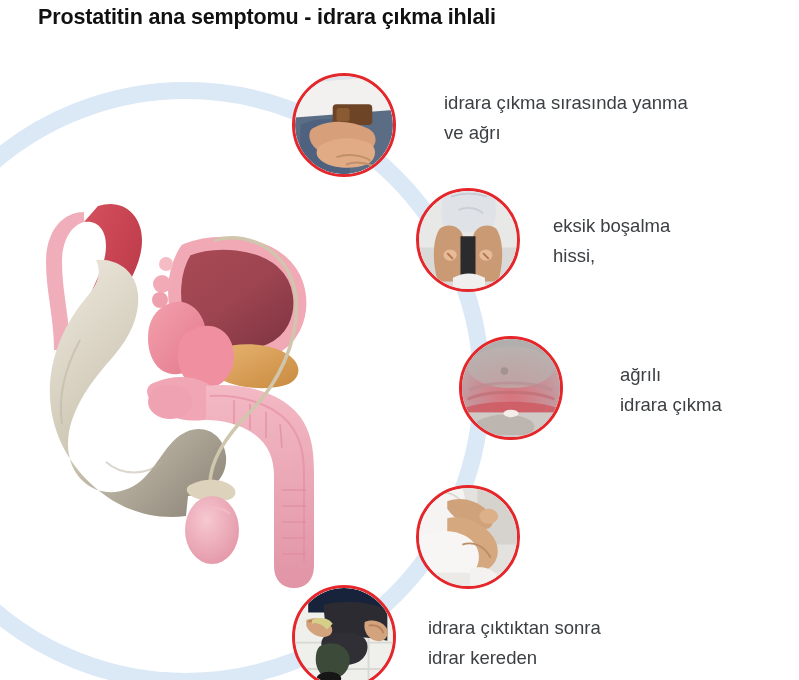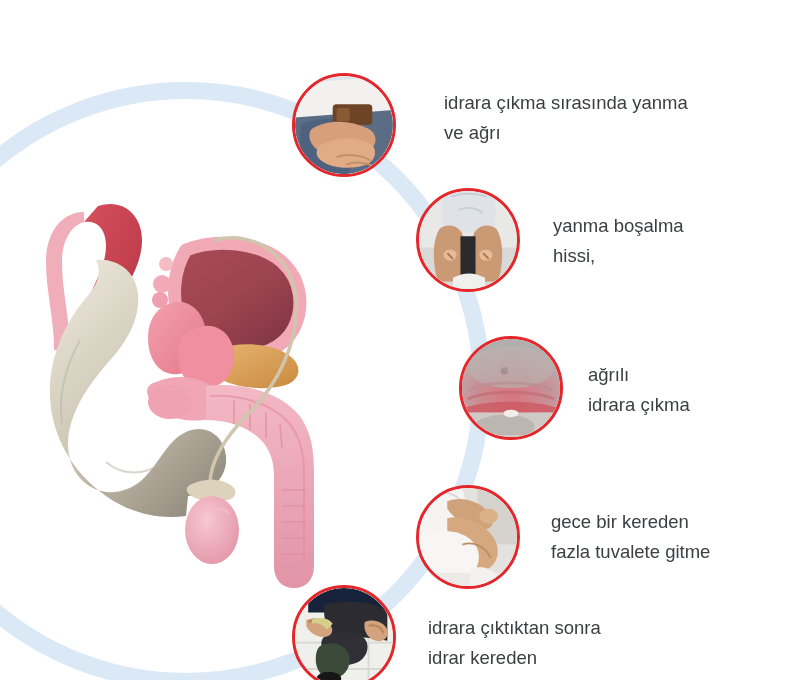--- a/index.html
+++ b/index.html
@@ -71,20 +71,21 @@
     line-height: 30px;
     color: #3c4043;
     white-space: pre-line;
   }
 </style>
 </head>
 <body>
 
 <div id="infographic">
 
+  <div class="title">Prostatitin ana semptomu - idrara çıkma ihlali</div>
 
   <div class="blue-ring"></div>
 
   <div class="anatomy">
     <svg viewBox="0 0 340 420" xmlns="http://www.w3.org/2000/svg">
       <defs>
         <linearGradient id="gBone" x1="0.2" y1="0" x2="0.9" y2="1">
           <stop offset="0" stop-color="#e9e4d8"></stop>
           <stop offset="0.45" stop-color="#cfc8b6"></stop>
           <stop offset="1" stop-color="#8e877a"></stop>
@@ -232,21 +233,21 @@
         <path d="M44 48 L60 48 L60 96 L44 96 Z" fill="#2b2b2d"></path>
         <ellipse cx="33" cy="68" rx="7" ry="6" fill="#e8bb98"></ellipse>
         <ellipse cx="71" cy="68" rx="7" ry="6" fill="#e8bb98"></ellipse>
         <path d="M30 66 L36 72" stroke="#b5724f" stroke-width="2"></path>
         <path d="M68 66 L74 72" stroke="#b5724f" stroke-width="2"></path>
         <path d="M36 92 C48 86 58 86 70 92 L70 104 L36 104 Z" fill="#f0f0ee"></path>
       </g>
     </svg>
   </div>
 
-  <div class="caption" style="left:553px; top:211px;">yanma boşalma
+  <div class="caption" style="left:553px; top:211px;">eksik boşalma
 hissi,</div>
 
   <div class="thumb" style="left:459px; top:336px; width:104px; height:104px;">
     <svg viewBox="0 0 104 104" xmlns="http://www.w3.org/2000/svg">
       <defs>
         <clipPath id="c3">
             <circle cx="52" cy="52" r="52"></circle>
           </clipPath>
         <radialGradient id="g3" cx="0.5" cy="0.62" r="0.62">
           <stop offset="0" stop-color="#d9737c"></stop>
@@ -263,21 +264,21 @@
         <path d="M8 54 C28 44 72 44 96 54" fill="none" stroke="#b88d91" stroke-width="3" opacity="0.7"></path>
         <path d="M6 64 C26 54 76 54 98 64" fill="none" stroke="#c06d74" stroke-width="3" opacity="0.7"></path>
         <path d="M0 74 C24 64 80 64 104 74 L104 78 L0 78 Z" fill="#cf5b63" opacity="0.85"></path>
         <path d="M0 78 L104 78 L104 104 L0 104 Z" fill="#cfcac6"></path>
         <path d="M18 86 C34 78 58 78 72 86 C80 91 78 100 66 102 L24 102 C14 99 12 90 18 86 Z" fill="#bdb6b0"></path>
         <ellipse cx="52" cy="79" rx="8" ry="4" fill="#f3eeea"></ellipse>
       </g>
     </svg>
   </div>
 
-  <div class="caption" style="left:588px; top:360px;">ağrılı
+  <div class="caption" style="left:620px; top:360px;">ağrılı
 idrara çıkma</div>
 
   <div class="thumb" style="left:416px; top:485px; width:104px; height:104px;">
     <svg viewBox="0 0 104 104" xmlns="http://www.w3.org/2000/svg">
       <defs>
         <clipPath id="c4">
             <circle cx="52" cy="52" r="52"></circle>
           </clipPath>
       </defs>
       <g clip-path="url(#c4)">
@@ -289,22 +290,20 @@
         <ellipse cx="74" cy="30" rx="10" ry="8" fill="#dcb089"></ellipse>
         <path d="M30 32 C48 28 70 38 80 54 C88 68 82 84 68 88 C52 92 36 82 30 66 Z" fill="#d5a87f"></path>
         <path d="M0 52 C20 42 46 44 58 58 C68 70 64 88 50 96 L0 96 Z" fill="#f7f6f4"></path>
         <path d="M46 60 C58 56 70 62 76 74" fill="none" stroke="#bb8c66" stroke-width="2"></path>
         <path d="M0 90 L104 90 L104 104 L0 104 Z" fill="#eceae7"></path>
         <path d="M54 86 C64 82 76 84 82 92 L82 104 L54 104 Z" fill="#f3f2f0"></path>
       </g>
     </svg>
   </div>
 
-  <div class="caption" style="left:551px; top:507px;">gece bir kereden
-fazla tuvalete gitme</div>
 
   <div class="thumb" style="left:292px; top:585px; width:104px; height:104px;">
     <svg viewBox="0 0 104 104" xmlns="http://www.w3.org/2000/svg">
       <defs>
         <clipPath id="c5">
             <circle cx="52" cy="52" r="52"></circle>
           </clipPath>
       </defs>
       <g clip-path="url(#c5)">
         <rect width="104" height="104" fill="#efefec"></rect>

